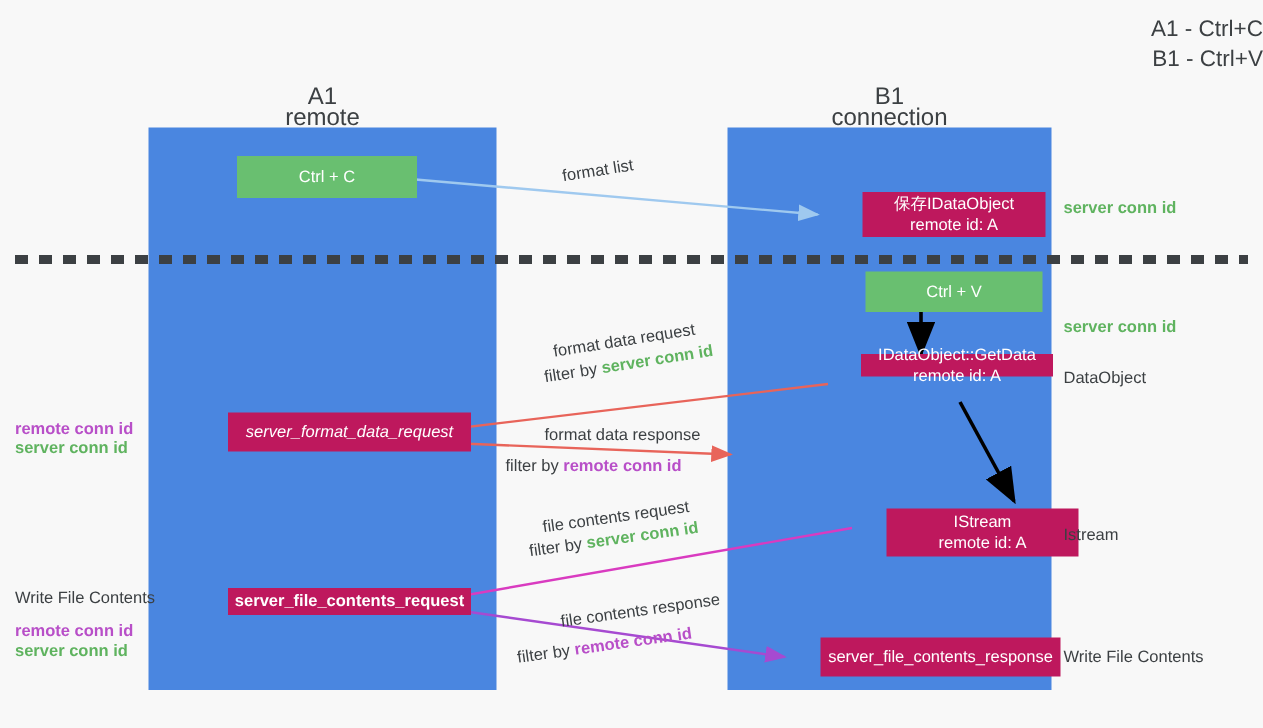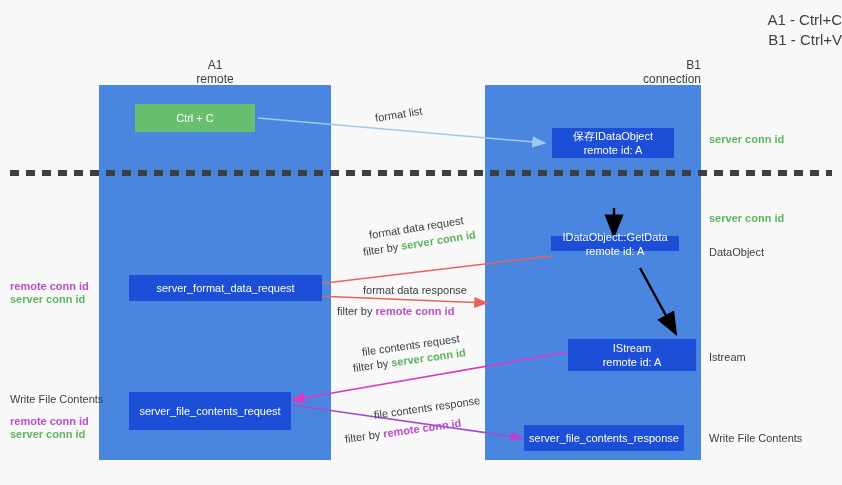--- a/index.html
+++ b/index.html
@@ -30,27 +30,27 @@
   .lane {
     position: absolute;
     background: #4a86e0;
   }
   .lane-a { left: 99px;  top: 85px; width: 232px; height: 375px; }
   .lane-b { left: 485px; top: 85px; width: 216px; height: 375px; }
 
   .lane-head {
     position: absolute;
     text-align: center;
-    font-size: 12px;
+    font-size: 16px;
     line-height: 14px;
     color: #3c4043;
     white-space: pre-line;
   }
   .lane-head-a { left: 99px;  top: 58px; width: 232px; }
-  .lane-head-b { left: 485px; top: 58px; width: 216px; text-align: right; }
+  .lane-head-b { left: 485px; top: 58px; width: 216px; }
 
   
   .dash-line {
     position: absolute;
     left: 10px; right: 10px;
     top: 170px;
     height: 6px;
     background-image: repeating-linear-gradient(
       to right, #3c4043 0px, #3c4043 9px, transparent 9px, transparent 16px);
   }
@@ -62,23 +62,24 @@
     display: flex;
     flex-direction: column;
     align-items: center;
     justify-content: center;
     text-align: center;
     color: #ffffff;
     font-size: 11px;
     line-height: 14px;
     white-space: pre-line;
     padding: 2px 6px;
+    margin-left: 23px;
   }
   .node.green  { background: #69bf70; }
-  .node.orange { background: #1d4ed8; }
+  .node.orange { background: #be185d; }
 
   
   .label {
     position: absolute;
     font-size: 11px;
     line-height: 14px;
     color: #3c4043;
     white-space: nowrap;
   }
   .label.rot  { transform: rotate(-9deg); transform-origin: left top; }
@@ -140,27 +141,28 @@
 
     <line x1="292" y1="295" x2="487" y2="303" stroke="#e8645a" stroke-width="1.6" marker-end="url(#ah-red)"></line>
 
     <line x1="568" y1="352" x2="292" y2="400" stroke="#d93bc0" stroke-width="1.6" marker-end="url(#ah-magenta)"></line>
 
     <line x1="292" y1="405" x2="523" y2="438" stroke="#a64ad1" stroke-width="1.6" marker-end="url(#ah-purple)"></line>
   </svg>
 
   <div class="node green" style="left:135px; top:104px; width:120px; height:28px;">Ctrl + C</div>
 
-  <div class="node orange" style="left:129px; top:275px; width:193px; height:26px;">server_format_data_request</div>
-
-  <div class="node orange" style="left:129px; top:392px; width:162px; height:38px;">server_file_contents_request</div>
+  <div class="node orange" style="left:129px; top:275px; width:162px; height:26px;font-style:italic;">server_format_data_request</div>
+
+  <div class="node orange" style="left:129px; top:392px; width:162px; height:18px;font-weight:bold;">server_file_contents_request</div>
 
   <div class="node orange" style="left:552px; top:128px; width:122px; height:30px;">保存IDataObject
 remote id: A</div>
 
+  <div class="node green" style="left:554px; top:181px; width:118px; height:27px;">Ctrl + V</div>
 
   <div class="node orange" style="left:551px; top:236px; width:128px; height:15px;">IDataObject::GetData
 remote id: A</div>
 
 
   <div class="node orange" style="left:568px; top:339px; width:128px; height:32px;">IStream
 remote id: A</div>
 
   <div class="node orange" style="left:524px; top:425px; width:160px; height:26px;">server_file_contents_response</div>
 

